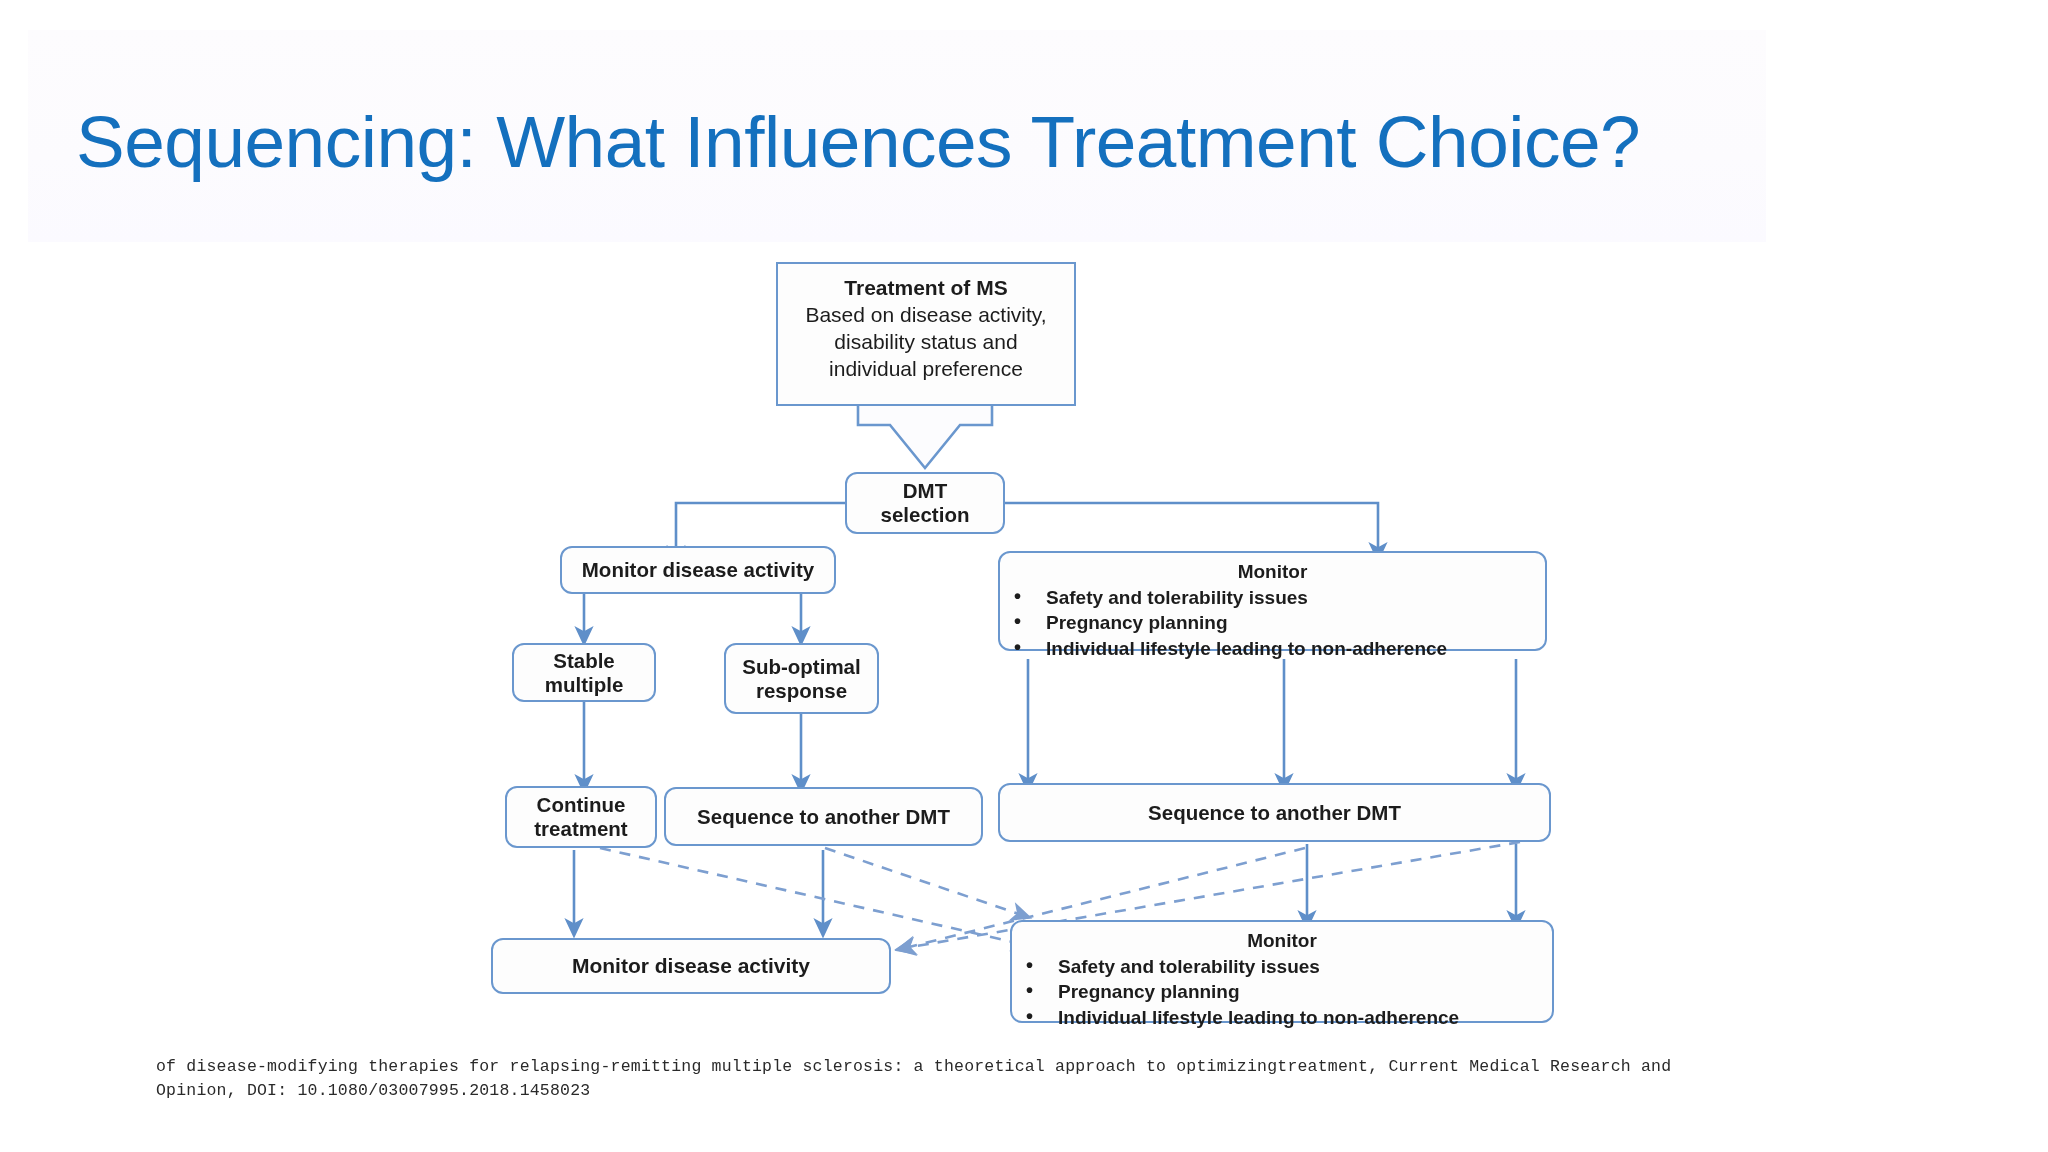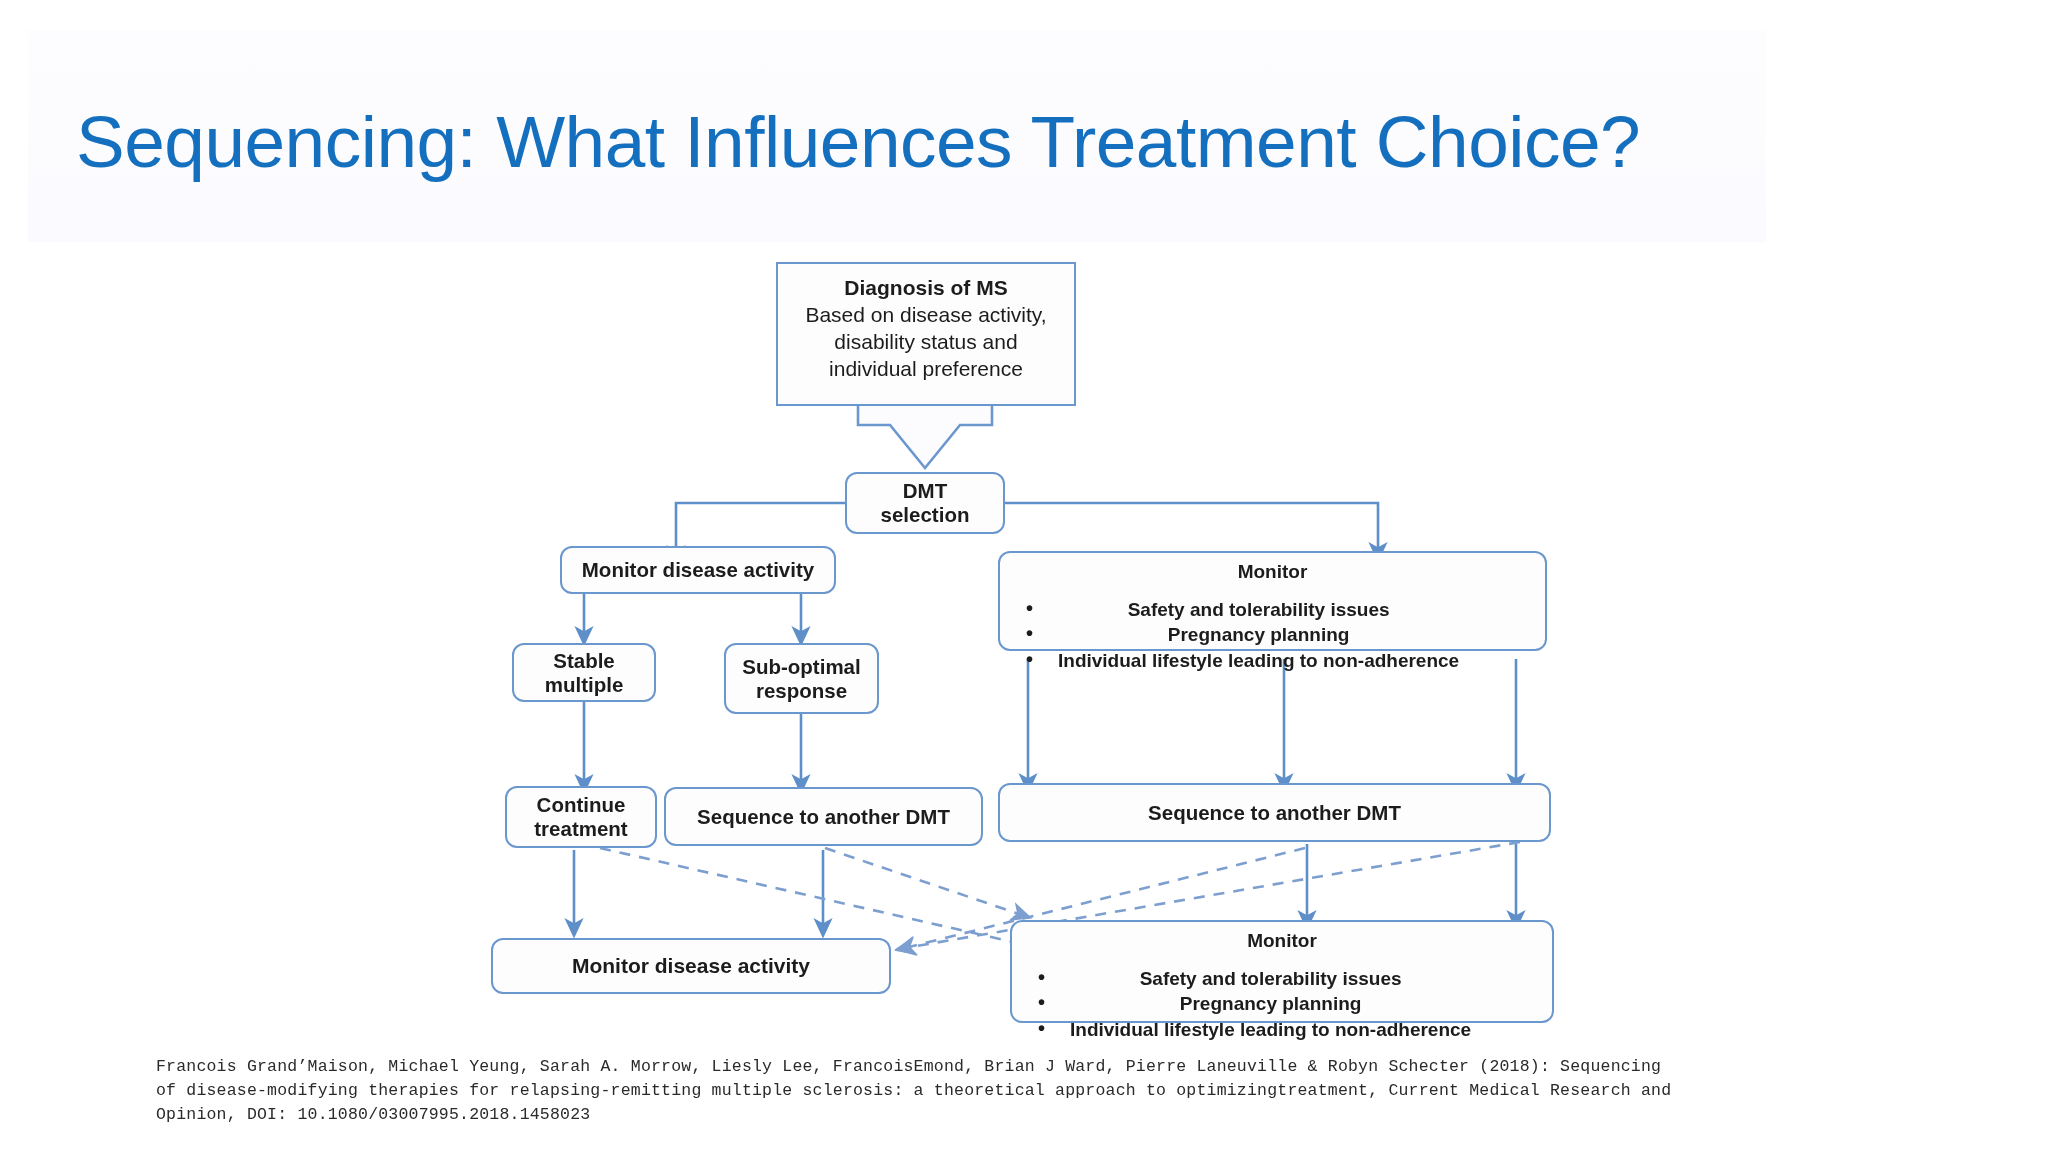--- a/index.html
+++ b/index.html
@@ -75,24 +75,24 @@
     font-weight: bold;
     white-space: nowrap;
   }
   .node-sub {
     font-weight: normal;
     white-space: nowrap;
   }
 
   .bullets {
     list-style: none;
-    margin: 12px;
+    margin: 0;
     padding: 0;
     align-self: flex-start;
-    text-align: center;
+    text-align: left;
   }
   .bullets li {
     position: relative;
     padding-left: 46px;
     font-weight: bold;
     white-space: nowrap;
   }
   .bullets li::before {
     content: "\2022";
     position: absolute;
@@ -163,21 +163,21 @@
 
     <g stroke="#7D9FD0" stroke-width="2.6" fill="none" stroke-dasharray="11 9">
       <path d="M600,848 L1022,944" marker-end="url(#arwd)"></path>
       <path d="M825,848 L1022,915" marker-end="url(#arwd)"></path>
       <path d="M1305,848 L905,948" marker-end="url(#arwd)"></path>
       <path d="M1520,842 L905,948" marker-end="url(#arwd)"></path>
     </g>
   </svg>
 
   <div class="node sharp" style="left:776px; top:262px; width:300px; height:144px; justify-content:flex-start; padding-top:10px; font-size:21px; line-height:27px;">
-    <div class="node-title">Diagnosis of MS</div>
+    <div class="node-title">Treatment of MS</div>
     <div class="node-sub">Based on disease activity,</div>
     <div class="node-sub">disability status and</div>
     <div class="node-sub">individual preference</div>
   </div>
 
   <div class="node" style="left:845px; top:472px; width:160px; height:62px; font-size:20.5px; line-height:24px;">
     <div>DMT</div>
     <div>selection</div>
   </div>
 
@@ -226,16 +226,15 @@
     <ul class="bullets">
       <li>Safety and tolerability issues</li>
       <li>Pregnancy planning</li>
       <li>Individual lifestyle leading to non-adherence</li>
     </ul>
   </div>
 
 </div>
 
 <div id="citation">
-  <div>Francois Grand’Maison, Michael Yeung, Sarah A. Morrow, Liesly Lee, FrancoisEmond, Brian J Ward, Pierre Laneuville &amp; Robyn Schecter (2018): Sequencing</div>
   <div>of disease-modifying therapies for relapsing-remitting multiple sclerosis: a theoretical approach to optimizingtreatment, Current Medical Research and</div>
   <div>Opinion, DOI: 10.1080/03007995.2018.1458023</div>
 </div>
 
 </body></html>

